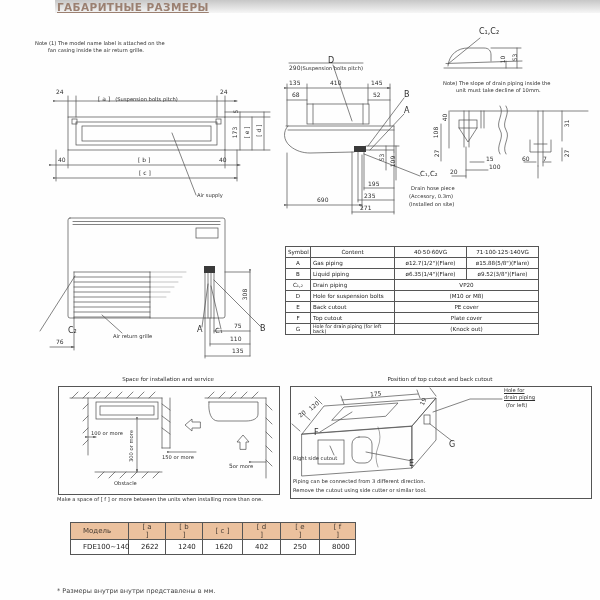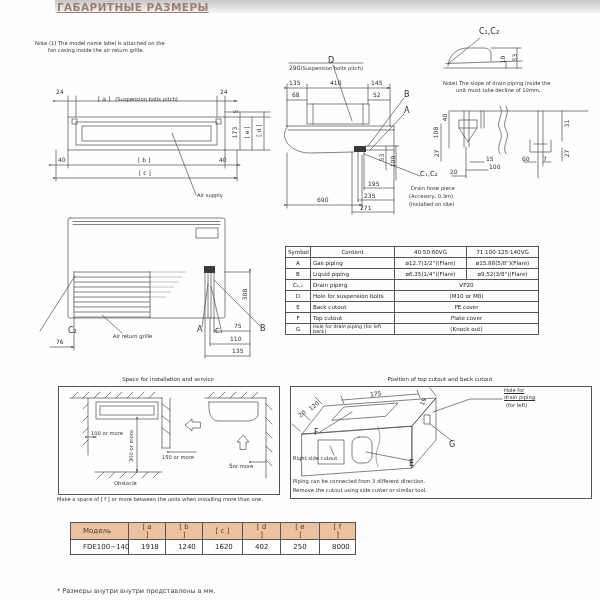--- a/index.html
+++ b/index.html
@@ -455,21 +455,21 @@
       <th>Модель</th>
       <th style="text-align:center;">[ a ]</th>
       <th style="text-align:center;">[ b ]</th>
       <th style="text-align:center;">[ c ]</th>
       <th style="text-align:center;">[ d ]</th>
       <th style="text-align:center;">[ e ]</th>
       <th style="text-align:center;">[ f ]</th>
     </tr>
     <tr>
       <td class="l">FDE100~140</td>
-      <td>1918</td>
+      <td>2622</td>
       <td>1240</td>
       <td>1620</td>
       <td>402</td>
       <td>250</td>
       <td>8000</td>
     </tr>
   </tbody>
     </table>
   <div class="abs" style="left:57px;top:587px;font-size:6.5px;color:#3c3c3c;">* Размеры внутри внутри представлены в мм.</div>
 

